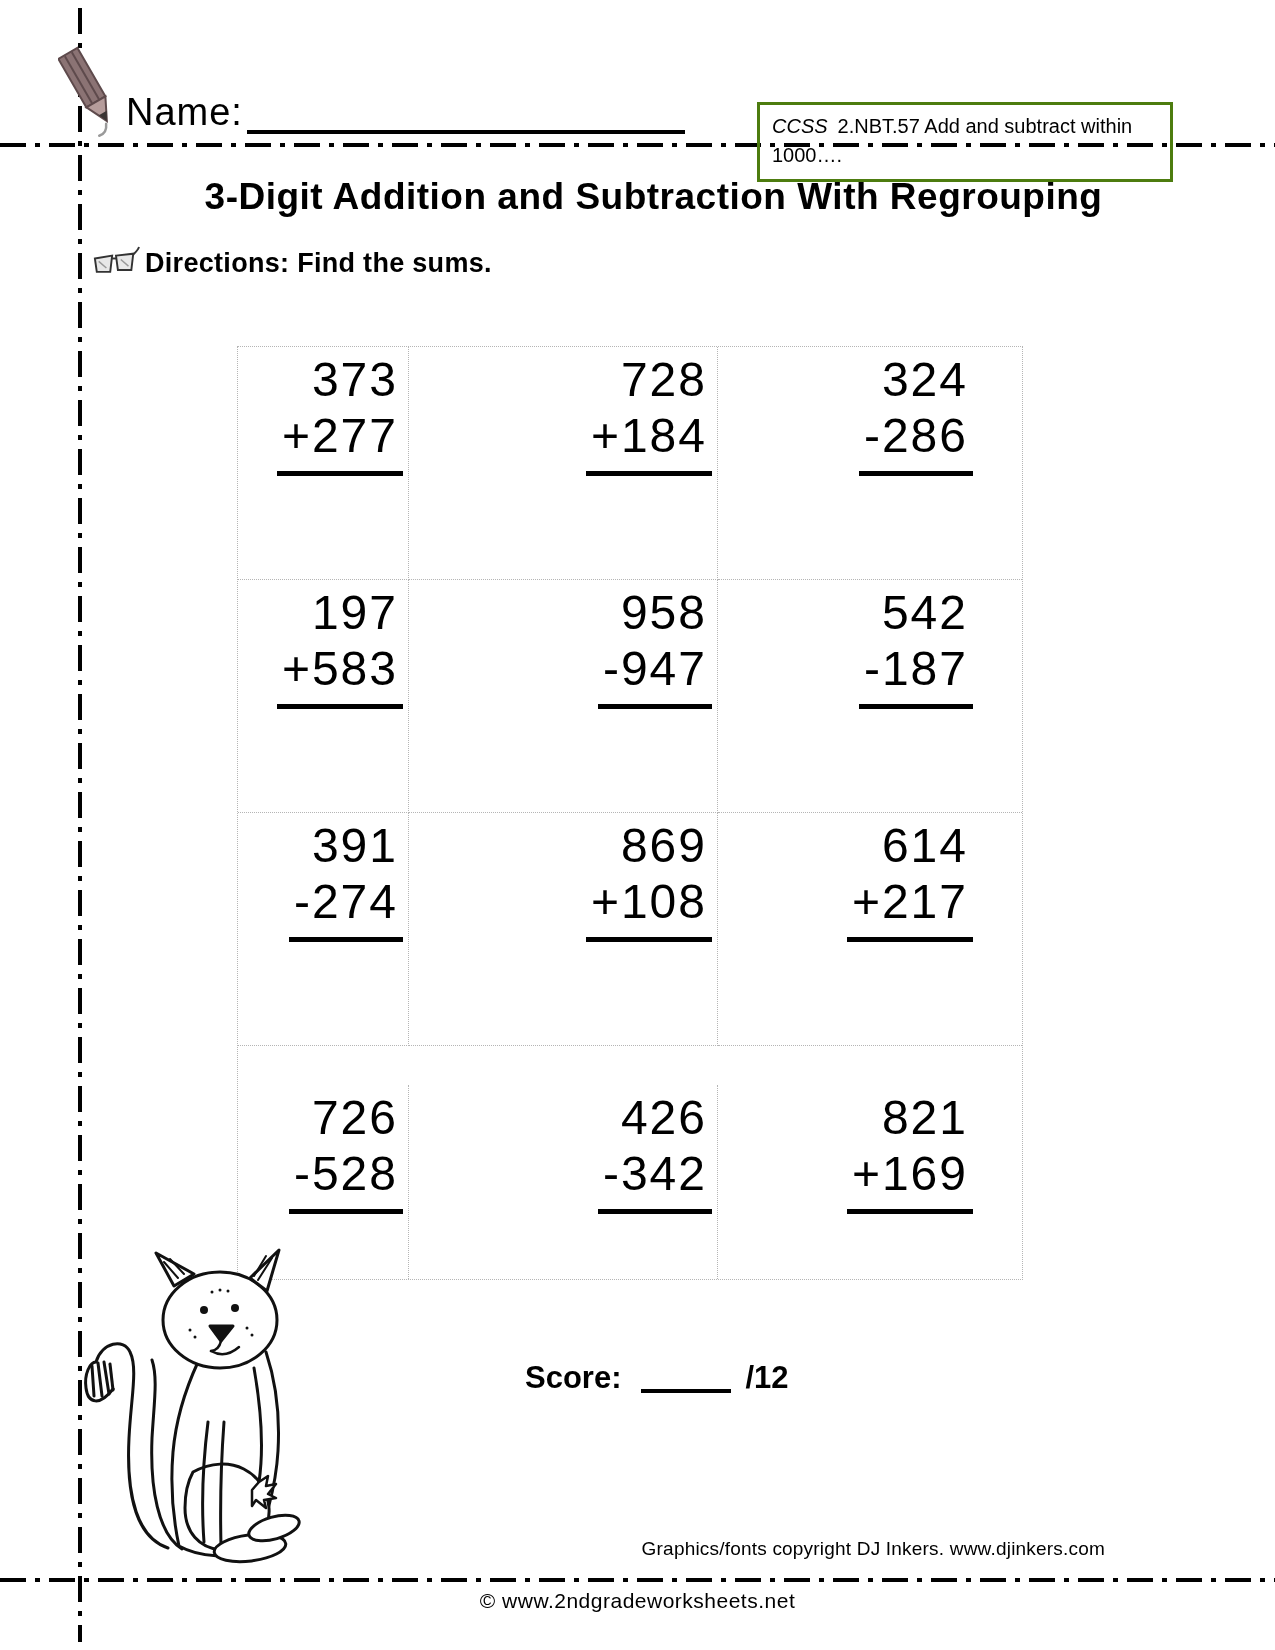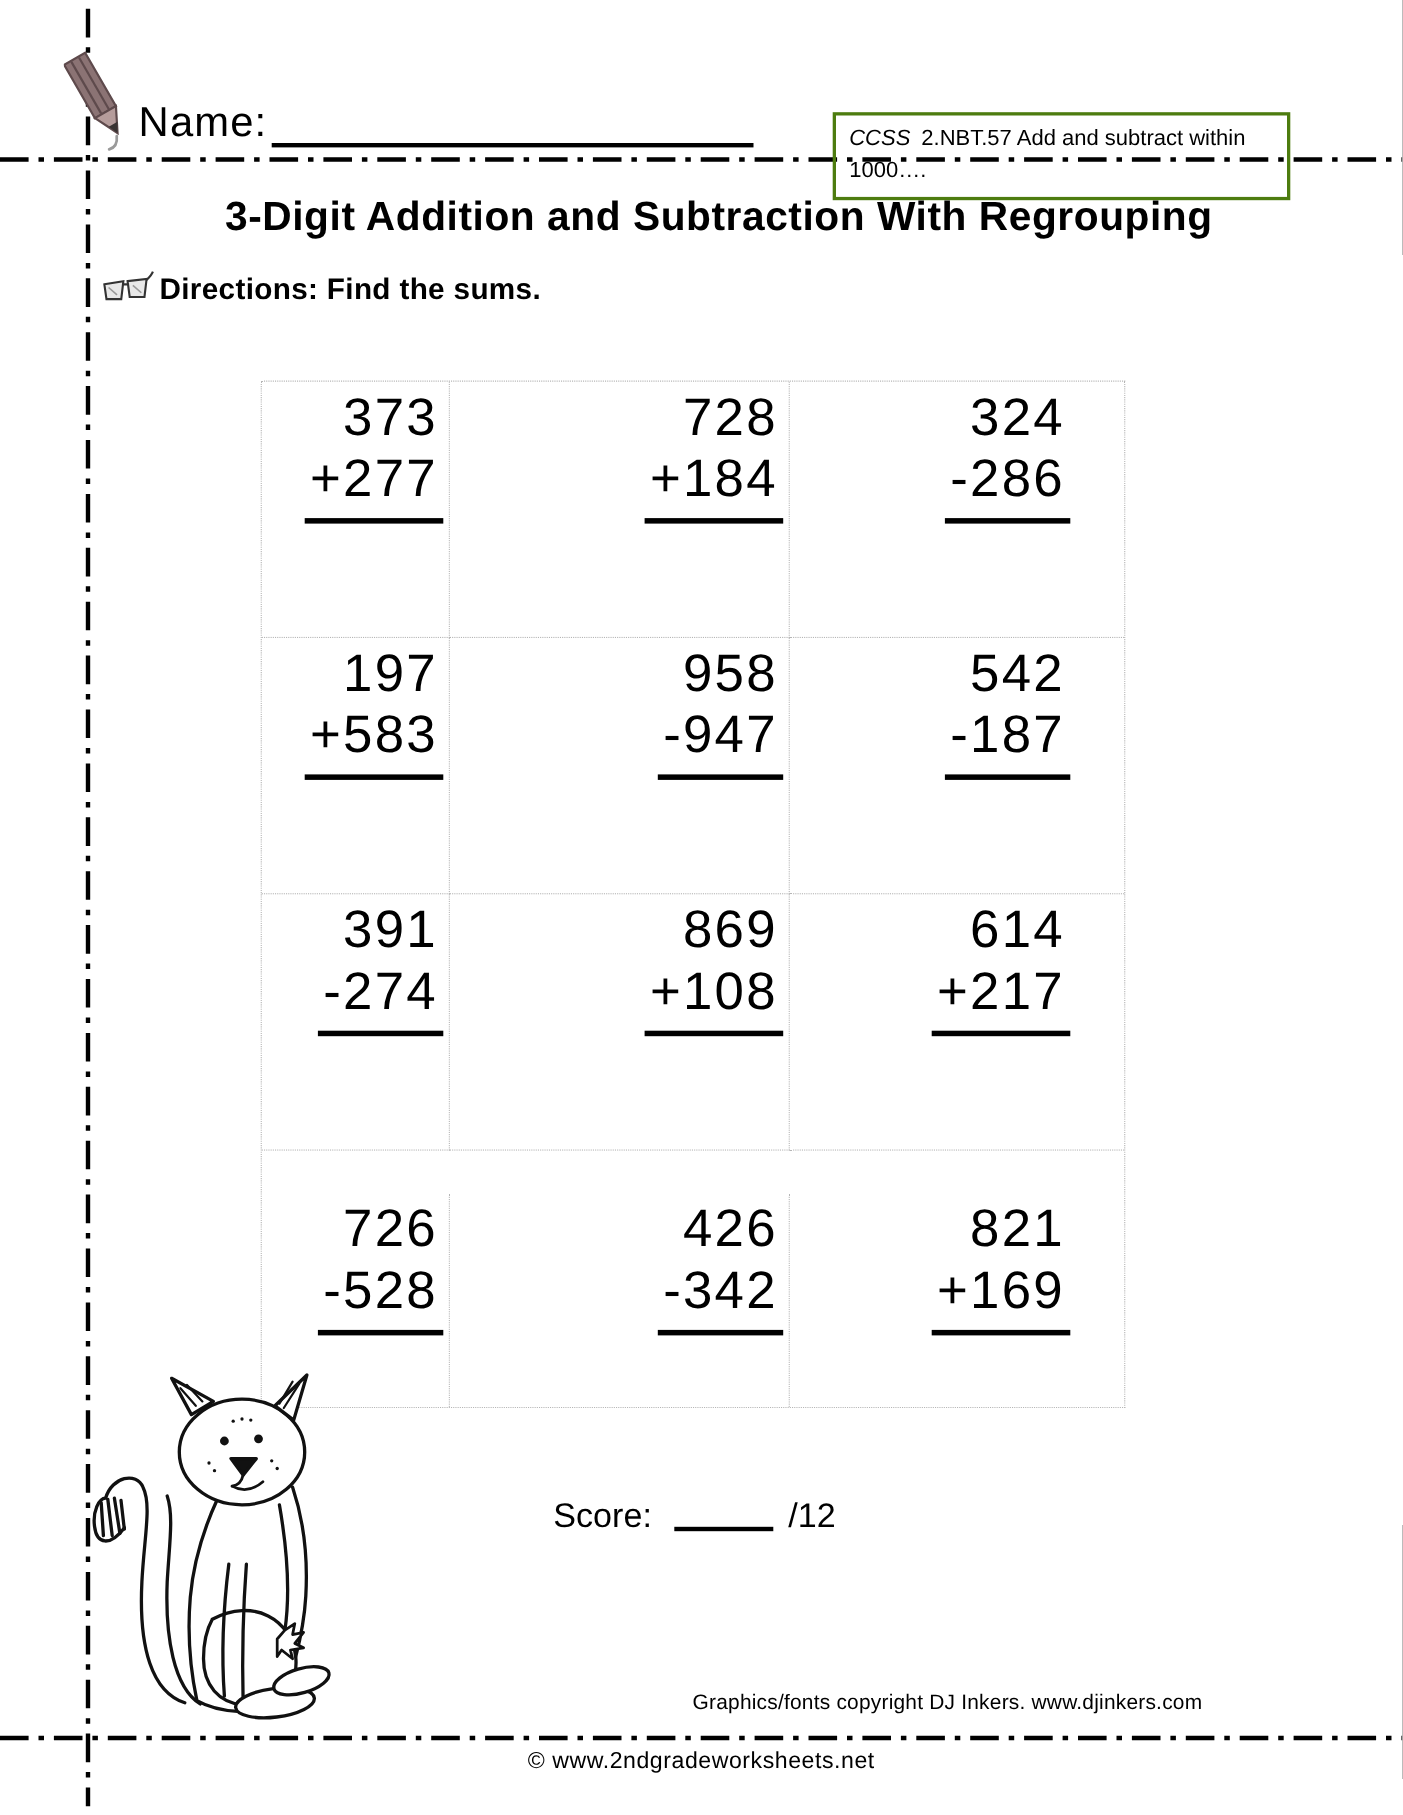--- a/index.html
+++ b/index.html
@@ -55,25 +55,25 @@
   .cell.p1,.cell.p2{padding-right:10px;}
   .cell.p3{padding-right:54px;}
   .num{font-size:48px;font-weight:normal;line-height:56px;letter-spacing:2px;
        font-family:"Liberation Sans","DejaVu Sans",sans-serif;}
   .bot{display:inline-block;border-bottom:5px solid #000;padding:0 5px 7px 5px;margin-right:-5px;}
 
   
   .cat-wrap{position:absolute;left:80px;top:1246px;width:222px;height:334px;}
 
   
-  .score-row{position:absolute;left:503px;top:1360px;display:flex;align-items:flex-start;font-size:31px;}
+  .score-row{position:absolute;left:525px;top:1360px;display:flex;align-items:center;font-size:31px;font-weight:bold;}
   .score-blank{display:inline-block;width:90px;border-bottom:4px solid #000;height:28px;margin:0 14px 2px 20px;}
 
   
-  .credit{position:absolute;right:182px;top:1538px;font-size:19px;letter-spacing:0.2px;margin-left:17px;}
+  .credit{position:absolute;right:170px;top:1538px;font-size:19px;letter-spacing:0.2px;margin-left:17px;}
   .site{position:absolute;left:0;top:1589px;width:100%;text-align:center;font-size:21px;letter-spacing:0.5px;}
 </style>
 </head>
 <body>
 
 <div class="page">
 
   <svg class="border-lines" viewBox="0 0 1275 1650" xmlns="http://www.w3.org/2000/svg">
     <line x1="80" y1="8" x2="80" y2="1642" stroke="#000" stroke-width="4" stroke-dasharray="26 9 5 9"></line>
     <line x1="0" y1="145" x2="1275" y2="145" stroke="#000" stroke-width="4" stroke-dasharray="26 9 5 9"></line>

